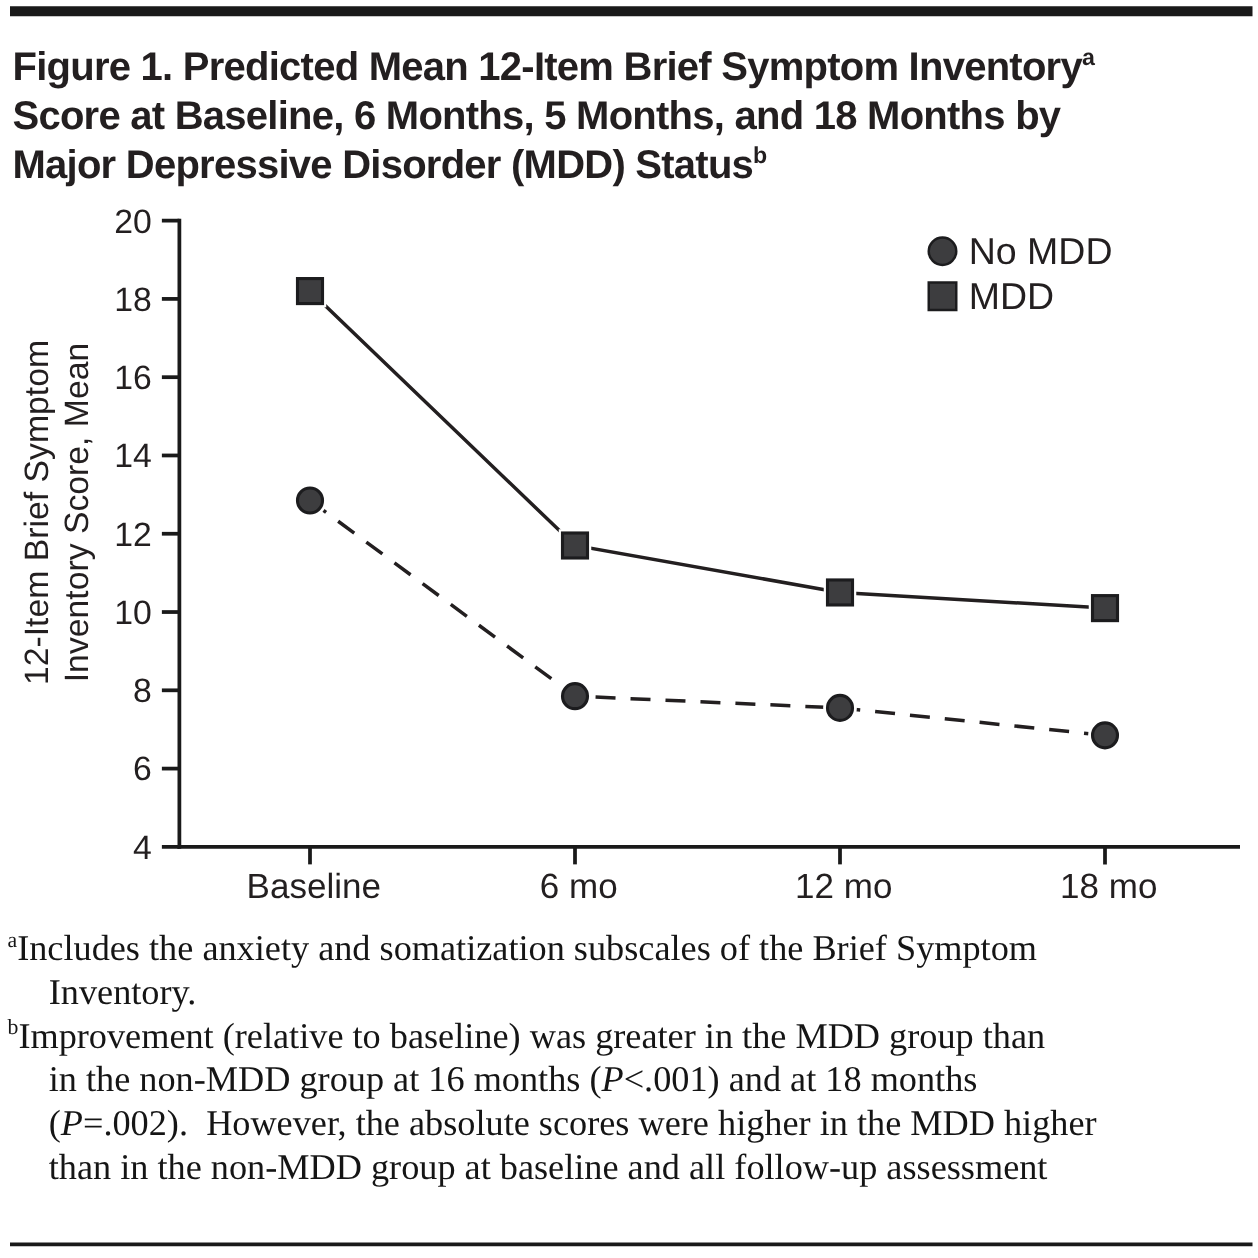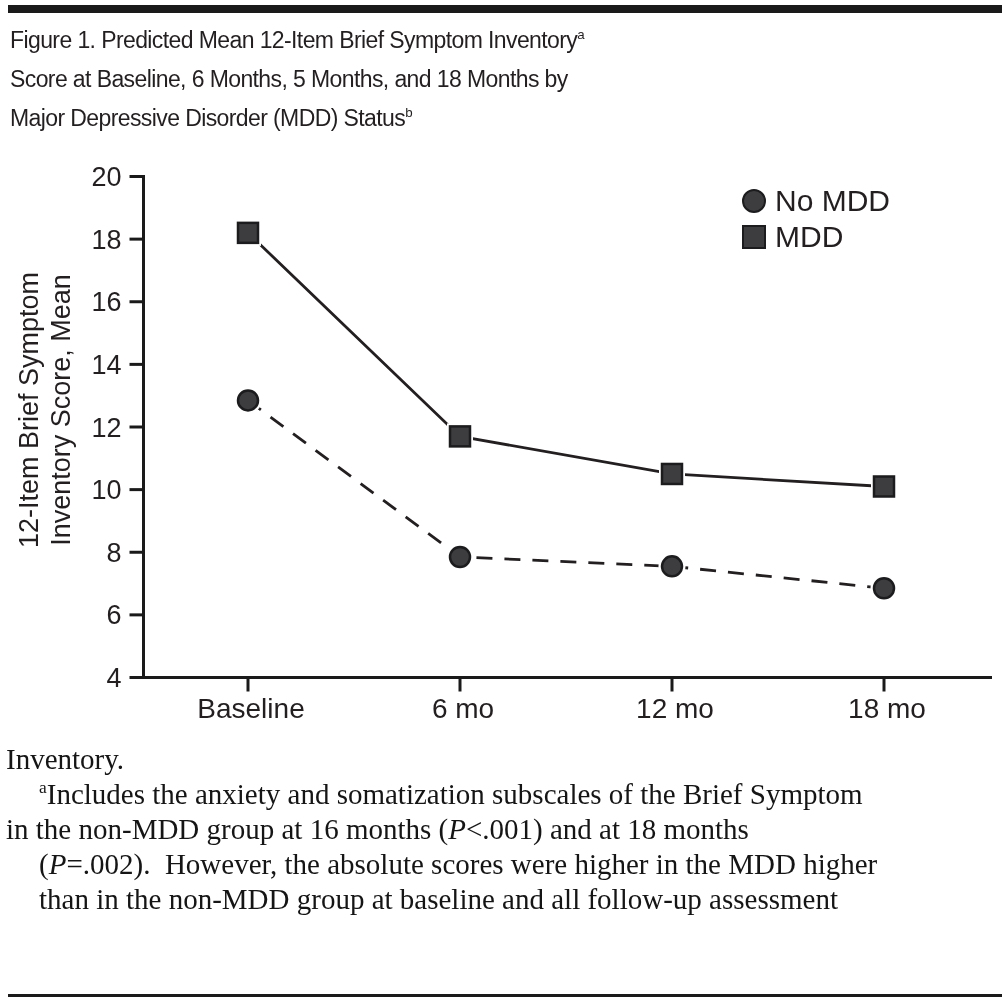--- a/index.html
+++ b/index.html
@@ -3,22 +3,22 @@
 <meta charset="utf-8">
 <style>
   html,body{margin:0;padding:0;background:#ffffff;}
   #figure-panel{
     position:relative;width:1006px;height:1006px;background:#ffffff;
     font-family:"Liberation Sans",sans-serif;color:#231f20;overflow:hidden;
   }
   .top-rule{position:absolute;left:8px;top:5px;width:994px;height:8px;background:#1a1a1a;}
   .bottom-rule{position:absolute;left:8px;top:994px;width:994px;height:3px;background:#1a1a1a;}
   .title{
-    position:absolute;left:10px;top:21px;width:992px;
-    font-weight:400;font-size:23px;line-height:39px;letter-spacing:-0.6px;color:#231f20;
+    position:absolute;left:10px;top:34px;width:992px;
+    font-weight:700;font-size:32px;line-height:39px;letter-spacing:-0.6px;color:#231f20;
   }
   .title .rt-line{white-space:pre;}
   .title sup{font-size:58%;vertical-align:super;line-height:0;}
   #chart-svg{position:absolute;left:0;top:165px;}
   #chart-svg text{font-family:"Liberation Sans",sans-serif;fill:#231f20;}
   .footnotes{
     position:absolute;left:6px;top:742px;width:990px;
     font-family:"Liberation Serif",serif;font-size:29px;line-height:35px;color:#151515;
   }
   .footnotes .rt-line{white-space:pre;}
@@ -88,24 +88,25 @@
       <rect x="871" y="308.49375000000003" width="26" height="26" fill="#ffffff"></rect>
       <rect x="874" y="311.49375000000003" width="20" height="20" fill="#3d3d3f" stroke="#1c1c1e" stroke-width="2.5"></rect>
       <circle cx="754" cy="36" r="11" fill="#3d3d3f" stroke="#1c1c1e" stroke-width="2"></circle>
       <text x="775" y="46" font-size="30">No MDD</text>
       <rect x="743" y="61" width="22" height="22" fill="#3d3d3f" stroke="#1c1c1e" stroke-width="2"></rect>
       <text x="775" y="82" font-size="30">MDD</text>
     </svg>
 
   <div class="footnotes">
     <div class="footnote">
+        <div class="rt-line"><sup>a</sup><span>Includes the anxiety and somatization subscales of the Brief Symptom</span></div>
         <div class="rt-line"><span>Inventory.</span></div>
-        <div class="rt-line"><sup>a</sup><span>Includes the anxiety and somatization subscales of the Brief Symptom</span></div>
       </div>
     <div class="footnote">
+        <div class="rt-line"><sup>b</sup><span>Improvement (relative to baseline) was greater in the MDD group than</span></div>
         <div class="rt-line"><span>in the non-MDD group at 16 months (</span><i>P</i><span>&lt;.001) and at 18 months</span></div>
         <div class="rt-line"><span>(</span><i>P</i><span>=.002).  However, the absolute scores were higher in the MDD higher</span></div>
         <div class="rt-line"><span>than in the non-MDD group at baseline and all follow-up assessment</span></div>
       </div>
   </div>
 
   <div class="bottom-rule"></div>
 </div>
 
 </body></html>

